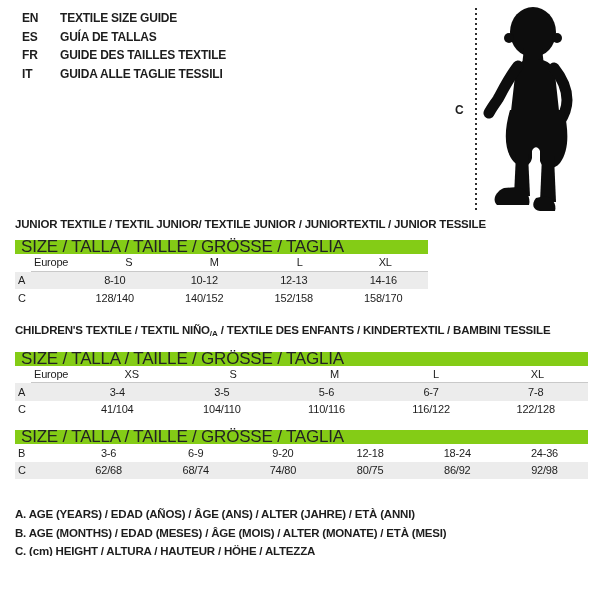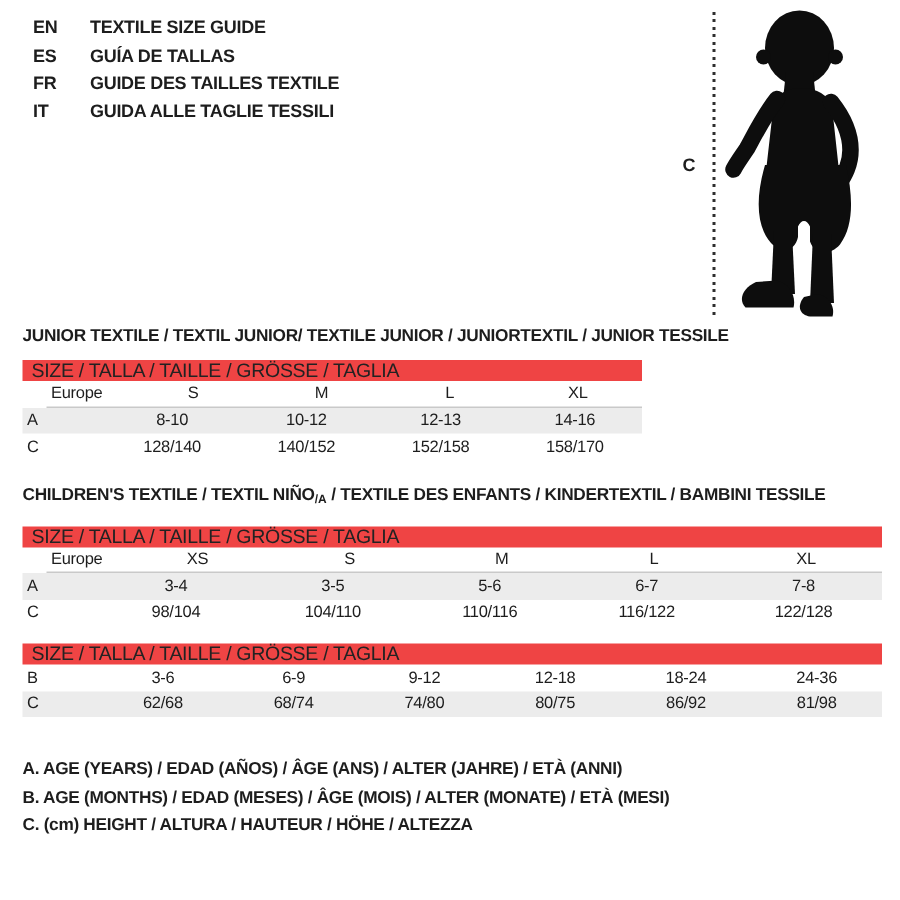--- a/index.html
+++ b/index.html
@@ -25,22 +25,22 @@
   .sub-a{font-size:8px;vertical-align:-2px;letter-spacing:0;}
   .section-junior h2{margin-bottom:10px;}
   .section-junior{margin-bottom:17px;}
   .section-children h2{margin-bottom:12px;}
   .section-children{margin-bottom:12px;}
   .section-babies h2{margin-bottom:7px;line-height:15px;}
   .section-babies{margin-bottom:26px;}
   .size-table{width:573px;}
   .t-junior{width:413px;}
   .size-bar{
-    height:14px;line-height:14px;background:#ef4444;color:#222;
-    font-size:13px;padding-left:6px;box-sizing:border-box;
+    height:14px;line-height:14px;background:#84cc16;color:#222;
+    font-size:17px;padding-left:6px;box-sizing:border-box;
   }
   .trow{display:flex;height:17.5px;align-items:center;font-size:11px;box-sizing:border-box;}
   .trow .lbl{flex:0 0 55px;padding-left:3px;box-sizing:border-box;text-align:left;}
   .t-children .lbl,.t-babies .lbl{flex:0 0 50px;}
   .trow .cell{flex:1;text-align:center;}
   .r-alt{background:#ececec;}
   .r-europe{border-bottom:1px solid #c9c9c9;margin-left:16px;}
   
   .legend{font-size:11.5px;font-weight:bold;line-height:18.5px;}
 </style>
@@ -132,49 +132,49 @@
         <div class="trow r-alt">
           <span class="lbl">A</span>
           <span class="cell">3-4</span>
           <span class="cell">3-5</span>
           <span class="cell">5-6</span>
           <span class="cell">6-7</span>
           <span class="cell">7-8</span>
         </div>
         <div class="trow">
           <span class="lbl">C</span>
-          <span class="cell">98/104</span>
+          <span class="cell">41/104</span>
           <span class="cell">104/110</span>
           <span class="cell">110/116</span>
           <span class="cell">116/122</span>
           <span class="cell">122/128</span>
         </div>
       </div>
     </div>
 
     <div class="section-babies">
       <div class="size-table t-babies">
         <div class="size-bar">SIZE / TALLA / TAILLE / GRÖSSE / TAGLIA</div>
         <div class="trow">
           <span class="lbl">B</span>
           <span class="cell">3-6</span>
           <span class="cell">6-9</span>
-          <span class="cell">9-12</span>
+          <span class="cell">9-20</span>
           <span class="cell">12-18</span>
           <span class="cell">18-24</span>
           <span class="cell">24-36</span>
         </div>
         <div class="trow r-alt">
           <span class="lbl">C</span>
           <span class="cell">62/68</span>
           <span class="cell">68/74</span>
           <span class="cell">74/80</span>
           <span class="cell">80/75</span>
           <span class="cell">86/92</span>
-          <span class="cell">81/98</span>
+          <span class="cell">92/98</span>
         </div>
       </div>
     </div>
 
     <div class="legend">
       <div>A. AGE (YEARS) / EDAD (AÑOS) / ÂGE (ANS) / ALTER (JAHRE) / ETÀ (ANNI)</div>
       <div>B. AGE (MONTHS) / EDAD (MESES) / ÂGE (MOIS) / ALTER (MONATE) / ETÀ (MESI)</div>
       <div>C. (cm) HEIGHT / ALTURA / HAUTEUR / HÖHE / ALTEZZA</div>
     </div>
 

